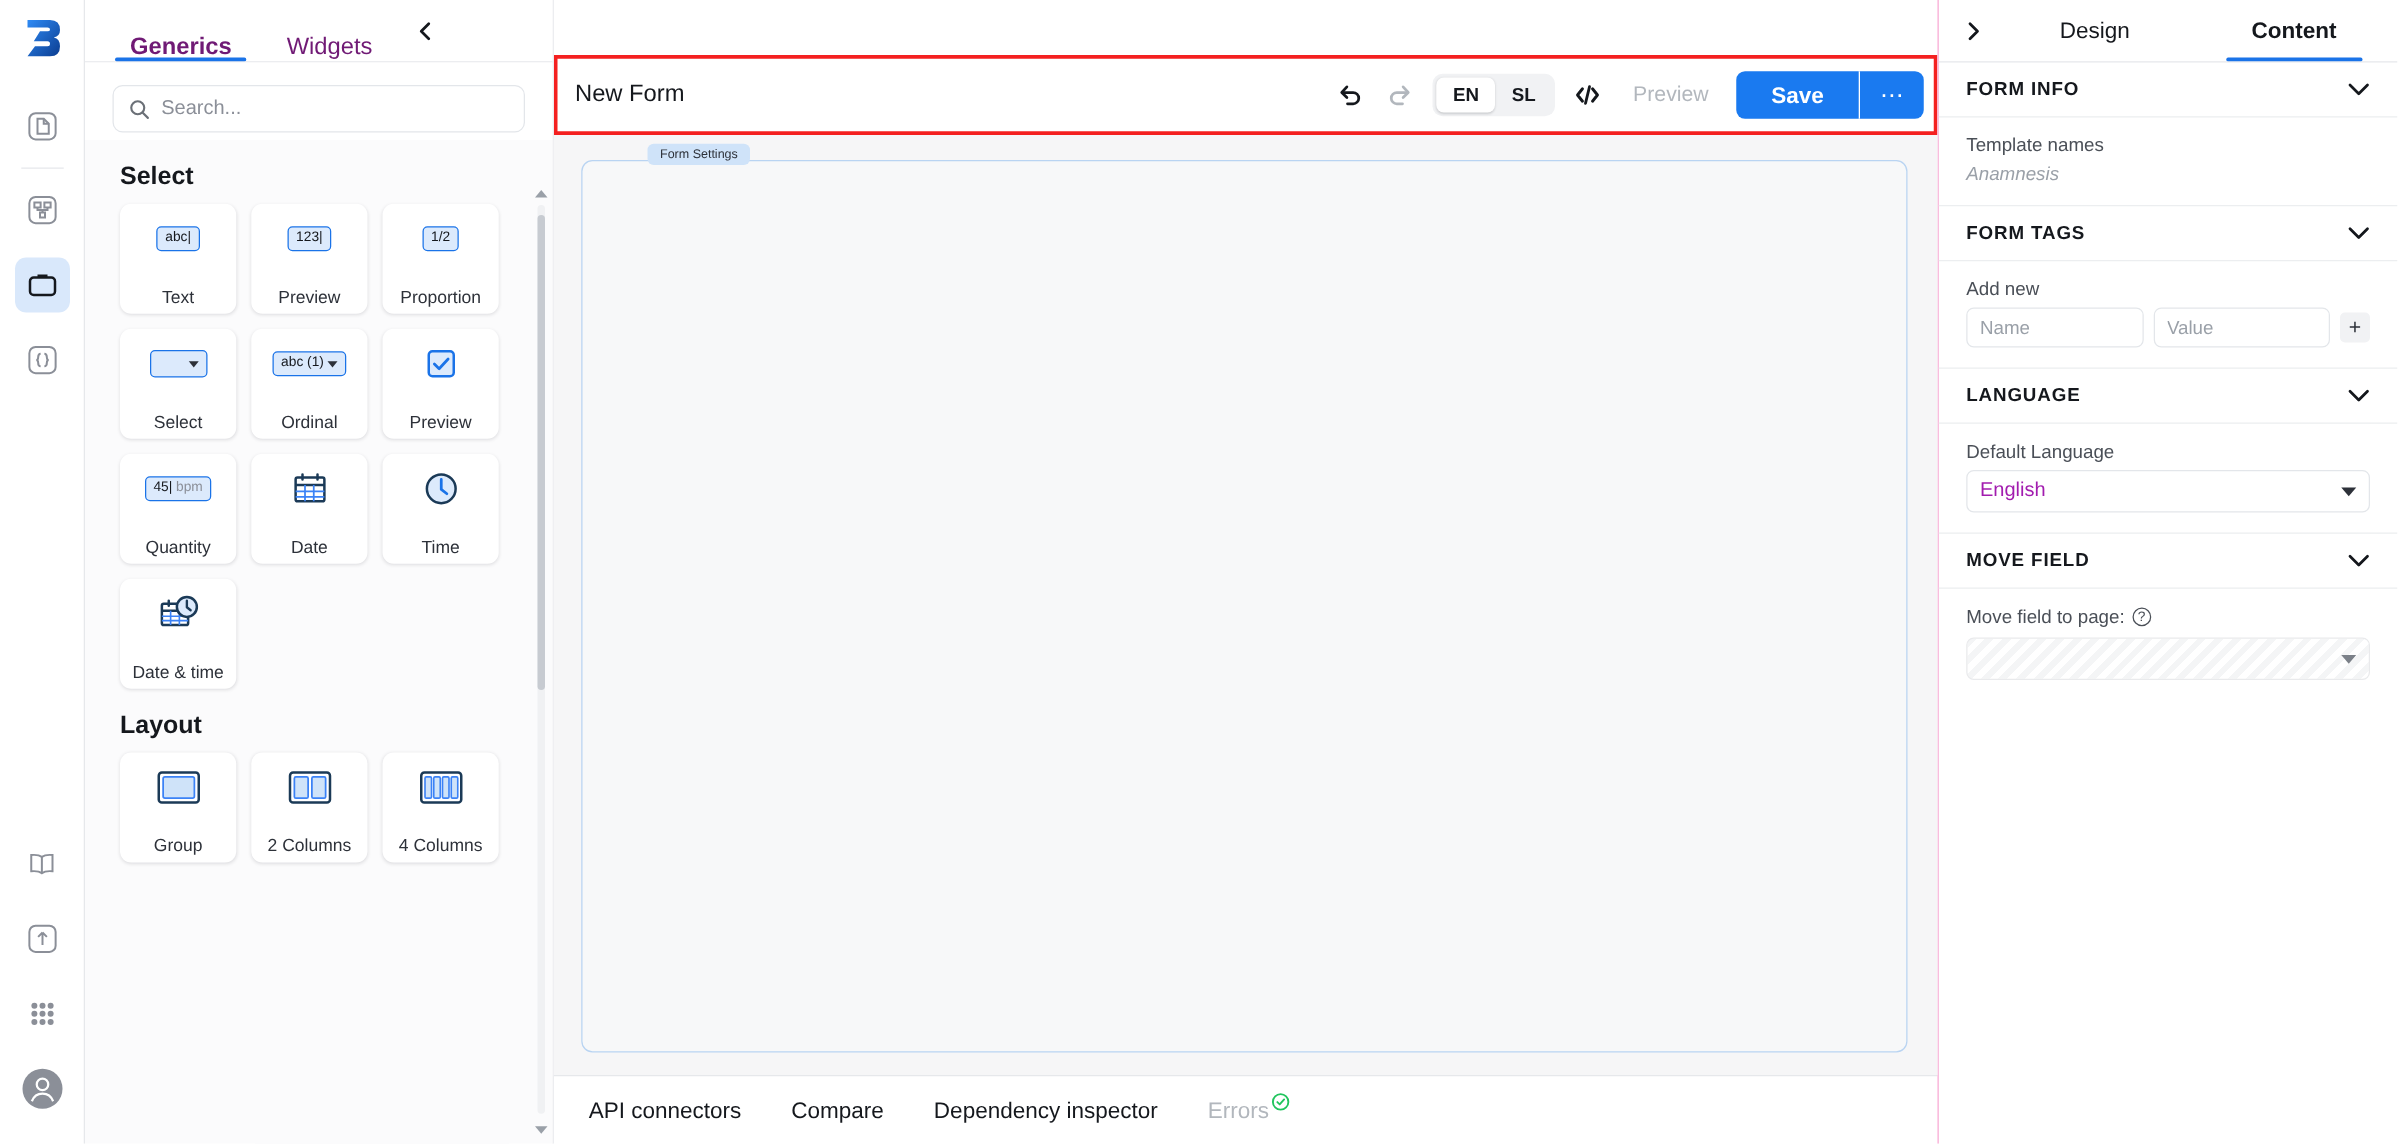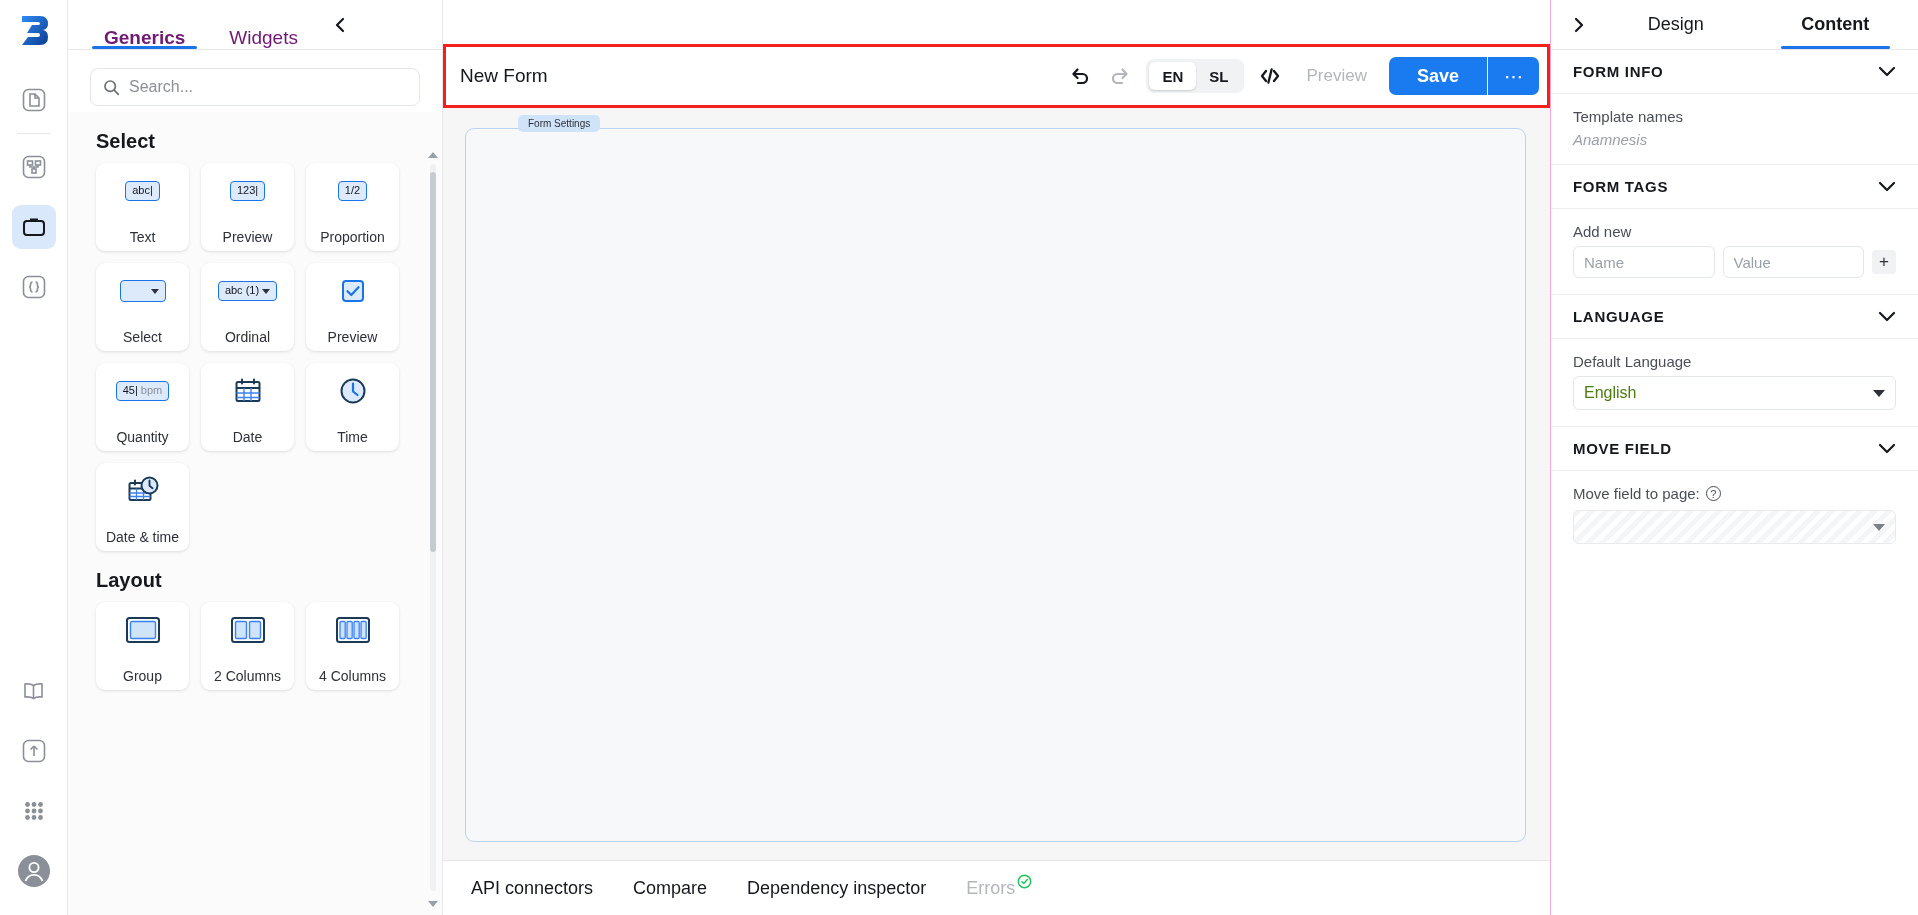--- a/index.html
+++ b/index.html
@@ -211,21 +211,21 @@
   }
   .tinput::placeholder { color: #9aa0a8; }
   .plus-btn {
     width: 24px; height: 24px; background: #f1f2f4; border-radius: 4px;
     display: flex; align-items: center; justify-content: center;
     font-size: 17px; color: #2d3139; cursor: pointer; flex: 0 0 24px;
   }
   .select-box {
     height: 34px; border: 1px solid #e3e6ea; border-radius: 6px; background: #fff;
     display: flex; align-items: center; justify-content: space-between;
-    padding: 0 10px; font-size: 16px; color: #4d7c0f; cursor: pointer;
+    padding: 0 10px; font-size: 16px; color: #a21caf; cursor: pointer;
   }
   .select-box.disabled {
     background: repeating-linear-gradient(135deg,#f4f5f6 0 5px,#ffffff 5px 10px);
     color: transparent; border-color: #e9eaec;
   }
   .caret { width:0;height:0;border-left:6px solid transparent;border-right:6px solid transparent;border-top:7px solid #2d3139; }
   .help-ico {
     width: 15px; height: 15px; border: 1.4px solid #4a4f57; border-radius: 50%;
     font-size: 11px; display: inline-flex; align-items: center; justify-content: center;
     color: #4a4f57; margin-left: 6px;

